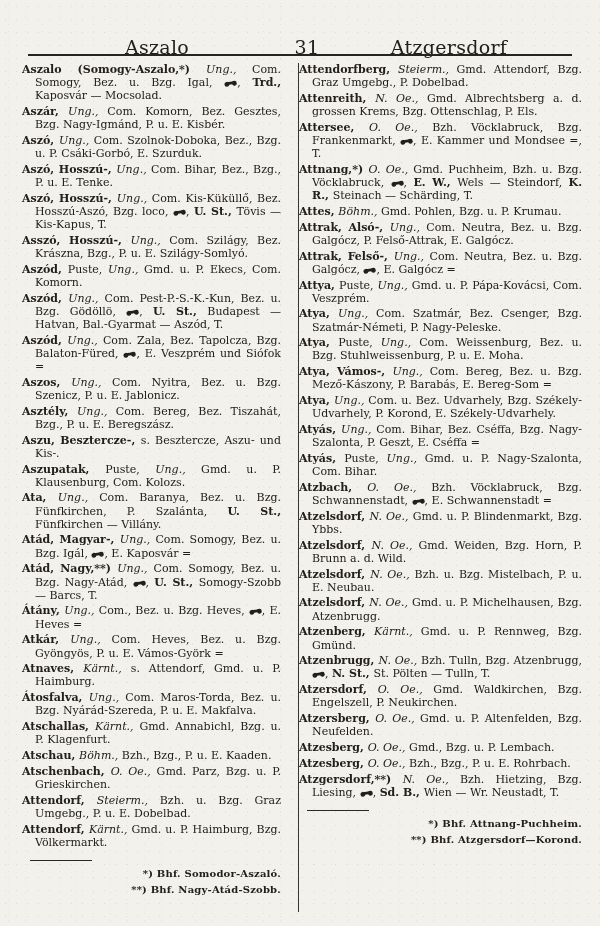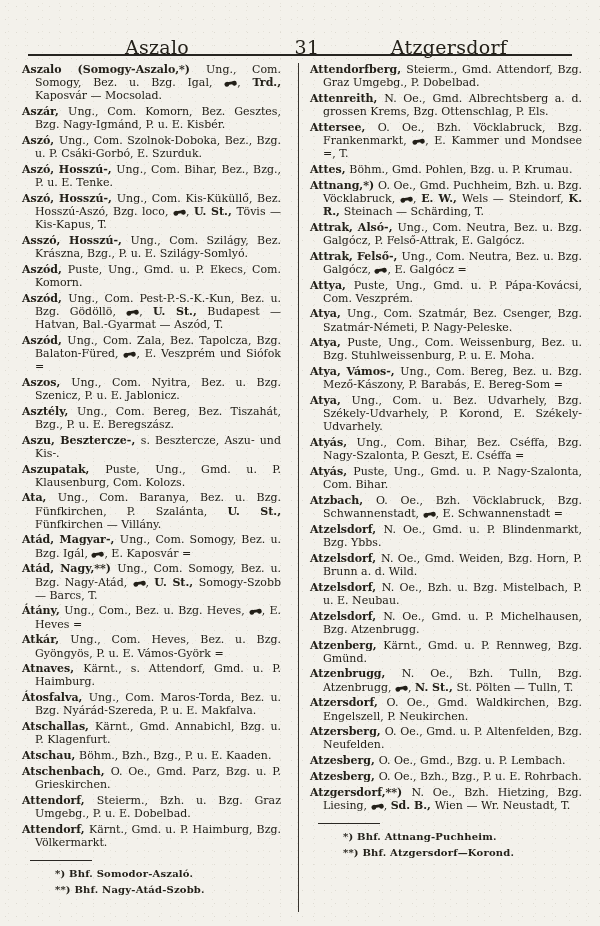--- a/index.html
+++ b/index.html
@@ -19,36 +19,36 @@
   .running-head{position:absolute;top:36px;left:0;width:600px;height:16px;font-size:19px;}
   .running-head .hw{position:absolute;transform:translateX(-50%);white-space:nowrap;letter-spacing:0.3px;}
   .hw-left{left:157px;}
   .hw-num{left:307px;}
   .hw-right{left:449px;}
   .head-rule{position:absolute;top:54px;left:28px;right:28px;border-top:2px solid #262420;}
 
   .columns{position:absolute;top:63px;left:22px;right:18px;bottom:14px;display:flex;}
   .col{box-sizing:border-box;}
   .col-left{flex:0 0 276px;padding-right:17px;}
-  .col-right{flex:1;border-left:1.6px solid #38342e;padding-left:11px;}
+  .col-right{flex:1;border-left:1.6px solid #38342e;}
 
   .entry{
     margin:0 0 2.6px 0;
     padding-left:13px;text-indent:-13px;
     font-size:11px;line-height:13.15px;
     text-align:justify;
   }
   .seg-b{font-weight:bold;}
-  .seg-i{}
+  .seg-i{font-style:italic;}
   .tel-icon{display:inline-block;width:13px;height:8px;line-height:0;vertical-align:-1px;}
   .tel-icon svg{display:block;width:13px;height:8px;}
 
   .footnotes{margin-top:11px;}
   .fn-sep{width:62px;border-top:1.7px solid #2a2723;margin:0 0 7px 8px;}
-  .fn-line{font-size:10px;font-weight:bold;line-height:12px;margin:0 0 4.5px 0;padding-left:33px;letter-spacing:0.2px;}
+  .fn-line{font-size:10px;font-weight:bold;line-height:12px;margin:0 0 4.5px 0;padding-left:33px;letter-spacing:0.2px;text-align:right;}
 </style>
 </head>
 <body>
 
 <div class="page">
 
   <div class="running-head">
     <span class="hw hw-left">Aszalo</span>
     <span class="hw hw-num">31</span>
     <span class="hw hw-right">Atzgersdorf</span>
@@ -136,28 +136,28 @@
       <div class="entries">
           <p class="entry"><span class="seg-b">Attendorfberg, </span><span class="seg-i">Steierm., </span><span class="seg-r">Gmd. Attendorf, Bzg. Graz Umgebg., P. Dobelbad.</span></p>
           <p class="entry"><span class="seg-b">Attenreith, </span><span class="seg-i">N. Oe., </span><span class="seg-r">Gmd. Albrechtsberg a. d. grossen Krems, Bzg. Ottenschlag, P. Els.</span></p>
           <p class="entry"><span class="seg-b">Attersee, </span><span class="seg-i">O. Oe., </span><span class="seg-r">Bzh. Vöcklabruck, Bzg. Frankenmarkt, </span><span class="tel-icon"><svg viewBox="0 0 20 12" xmlns="http://www.w3.org/2000/svg">
                 <g fill="#232019" transform="rotate(-8 10 6)">
                   <circle cx="4.2" cy="7.2" r="3.7"></circle>
                   <circle cx="15.8" cy="7.2" r="3.7"></circle>
                   <rect x="3" y="4" width="14" height="4.4" rx="2.2"></rect>
                 </g>
               </svg></span><span class="seg-r">, E. Kammer und Mondsee =, T.</span></p>
+          <p class="entry"><span class="seg-b">Attnang,*) </span><span class="seg-i">O. Oe., </span><span class="seg-r">Gmd. Puchheim, Bzh. u. Bzg. Vöcklabruck, </span><span class="tel-icon"><svg viewBox="0 0 20 12" xmlns="http://www.w3.org/2000/svg">
+                <g fill="#232019" transform="rotate(-8 10 6)">
+                  <circle cx="4.2" cy="7.2" r="3.7"></circle>
+                  <circle cx="15.8" cy="7.2" r="3.7"></circle>
+                  <rect x="3" y="4" width="14" height="4.4" rx="2.2"></rect>
+                </g>
+              </svg></span><span class="seg-r">, </span><span class="seg-b">E. W., </span><span class="seg-r">Wels — Steindorf, </span><span class="seg-b">K. R., </span><span class="seg-r">Steinach — Schärding, T.</span></p>
           <p class="entry"><span class="seg-b">Attes, </span><span class="seg-i">Böhm., </span><span class="seg-r">Gmd. Pohlen, Bzg. u. P. Krumau.</span></p>
-          <p class="entry"><span class="seg-b">Attnang,*) </span><span class="seg-i">O. Oe., </span><span class="seg-r">Gmd. Puchheim, Bzh. u. Bzg. Vöcklabruck, </span><span class="tel-icon"><svg viewBox="0 0 20 12" xmlns="http://www.w3.org/2000/svg">
-                <g fill="#232019" transform="rotate(-8 10 6)">
-                  <circle cx="4.2" cy="7.2" r="3.7"></circle>
-                  <circle cx="15.8" cy="7.2" r="3.7"></circle>
-                  <rect x="3" y="4" width="14" height="4.4" rx="2.2"></rect>
-                </g>
-              </svg></span><span class="seg-r">, </span><span class="seg-b">E. W., </span><span class="seg-r">Wels — Steindorf, </span><span class="seg-b">K. R., </span><span class="seg-r">Steinach — Schärding, T.</span></p>
           <p class="entry"><span class="seg-b">Attrak, Alsó-, </span><span class="seg-i">Ung., </span><span class="seg-r">Com. Neutra, Bez. u. Bzg. Galgócz, P. Felső-Attrak, E. Galgócz.</span></p>
           <p class="entry"><span class="seg-b">Attrak, Felső-, </span><span class="seg-i">Ung., </span><span class="seg-r">Com. Neutra, Bez. u. Bzg. Galgócz, </span><span class="tel-icon"><svg viewBox="0 0 20 12" xmlns="http://www.w3.org/2000/svg">
                 <g fill="#232019" transform="rotate(-8 10 6)">
                   <circle cx="4.2" cy="7.2" r="3.7"></circle>
                   <circle cx="15.8" cy="7.2" r="3.7"></circle>
                   <rect x="3" y="4" width="14" height="4.4" rx="2.2"></rect>
                 </g>
               </svg></span><span class="seg-r">, E. Galgócz =</span></p>
           <p class="entry"><span class="seg-b">Attya, </span><span class="seg-r">Puste, </span><span class="seg-i">Ung., </span><span class="seg-r">Gmd. u. P. Pápa-Kovácsi, Com. Veszprém.</span></p>
           <p class="entry"><span class="seg-b">Atya, </span><span class="seg-i">Ung., </span><span class="seg-r">Com. Szatmár, Bez. Csenger, Bzg. Szatmár-Németi, P. Nagy-Peleske.</span></p>

